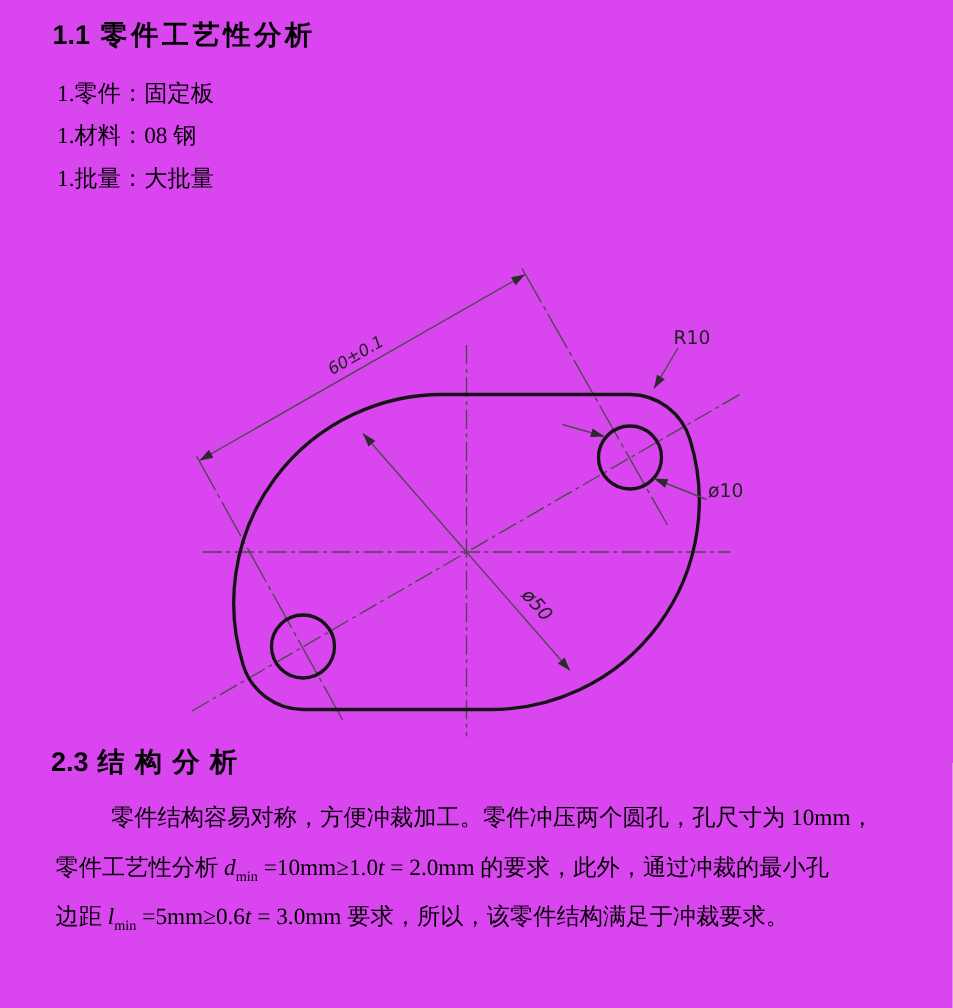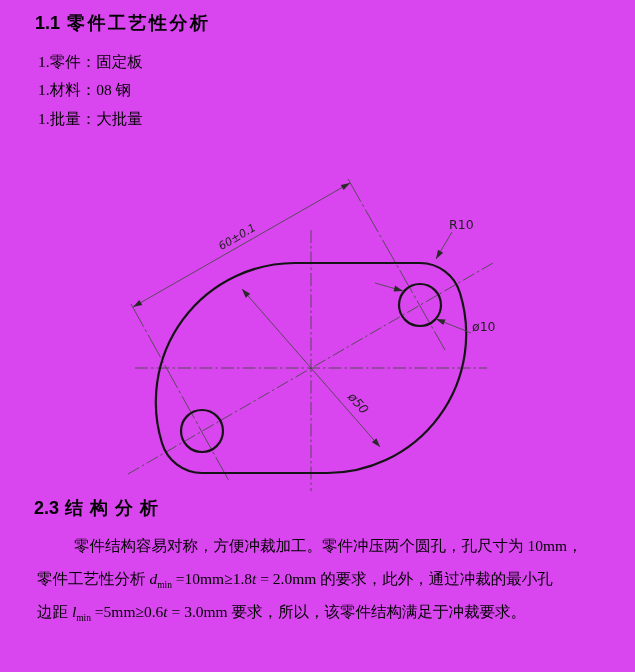--- a/index.html
+++ b/index.html
@@ -81,17 +81,17 @@
     <polygon class="ah" points="403,291 393.5,291.4 395.1,285.6"></polygon>
     <line class="dim" x1="436" y1="319" x2="471" y2="333"></line>
     <polygon class="ah" points="436,319 445.5,319.5 443.3,325.1"></polygon>
     <text class="dlabel" x="472" y="331">ø10</text>
   </svg>
 
   <div id="heading-2" class="h-sec"><span>2.3</span><span class="h-gap2">结构分析</span></div>
 
   <div class="para">
     <div class="pline indent">零件结构容易对称，方便冲裁加工。零件冲压两个圆孔，孔尺寸为 10mm，</div>
-    <div class="pline"><span>零件工艺性分析 </span><span class="mvar">d</span><sub>min</sub><span> =10mm≥1.8</span><span class="mvar">t</span><span> = 2.0mm 的要求，此外，通过冲裁的最小孔</span></div>
+    <div class="pline"><span>零件工艺性分析 </span><span class="mvar">d</span><sub>min</sub><span> =10mm≥1.0</span><span class="mvar">t</span><span> = 2.0mm 的要求，此外，通过冲裁的最小孔</span></div>
     <div class="pline"><span>边距 </span><span class="mvar">l</span><sub>min</sub><span> =5mm≥0.6</span><span class="mvar">t</span><span> = 3.0mm 要求，所以，该零件结构满足于冲裁要求。</span></div>
   </div>
 
 </div>
 
 </body></html>

